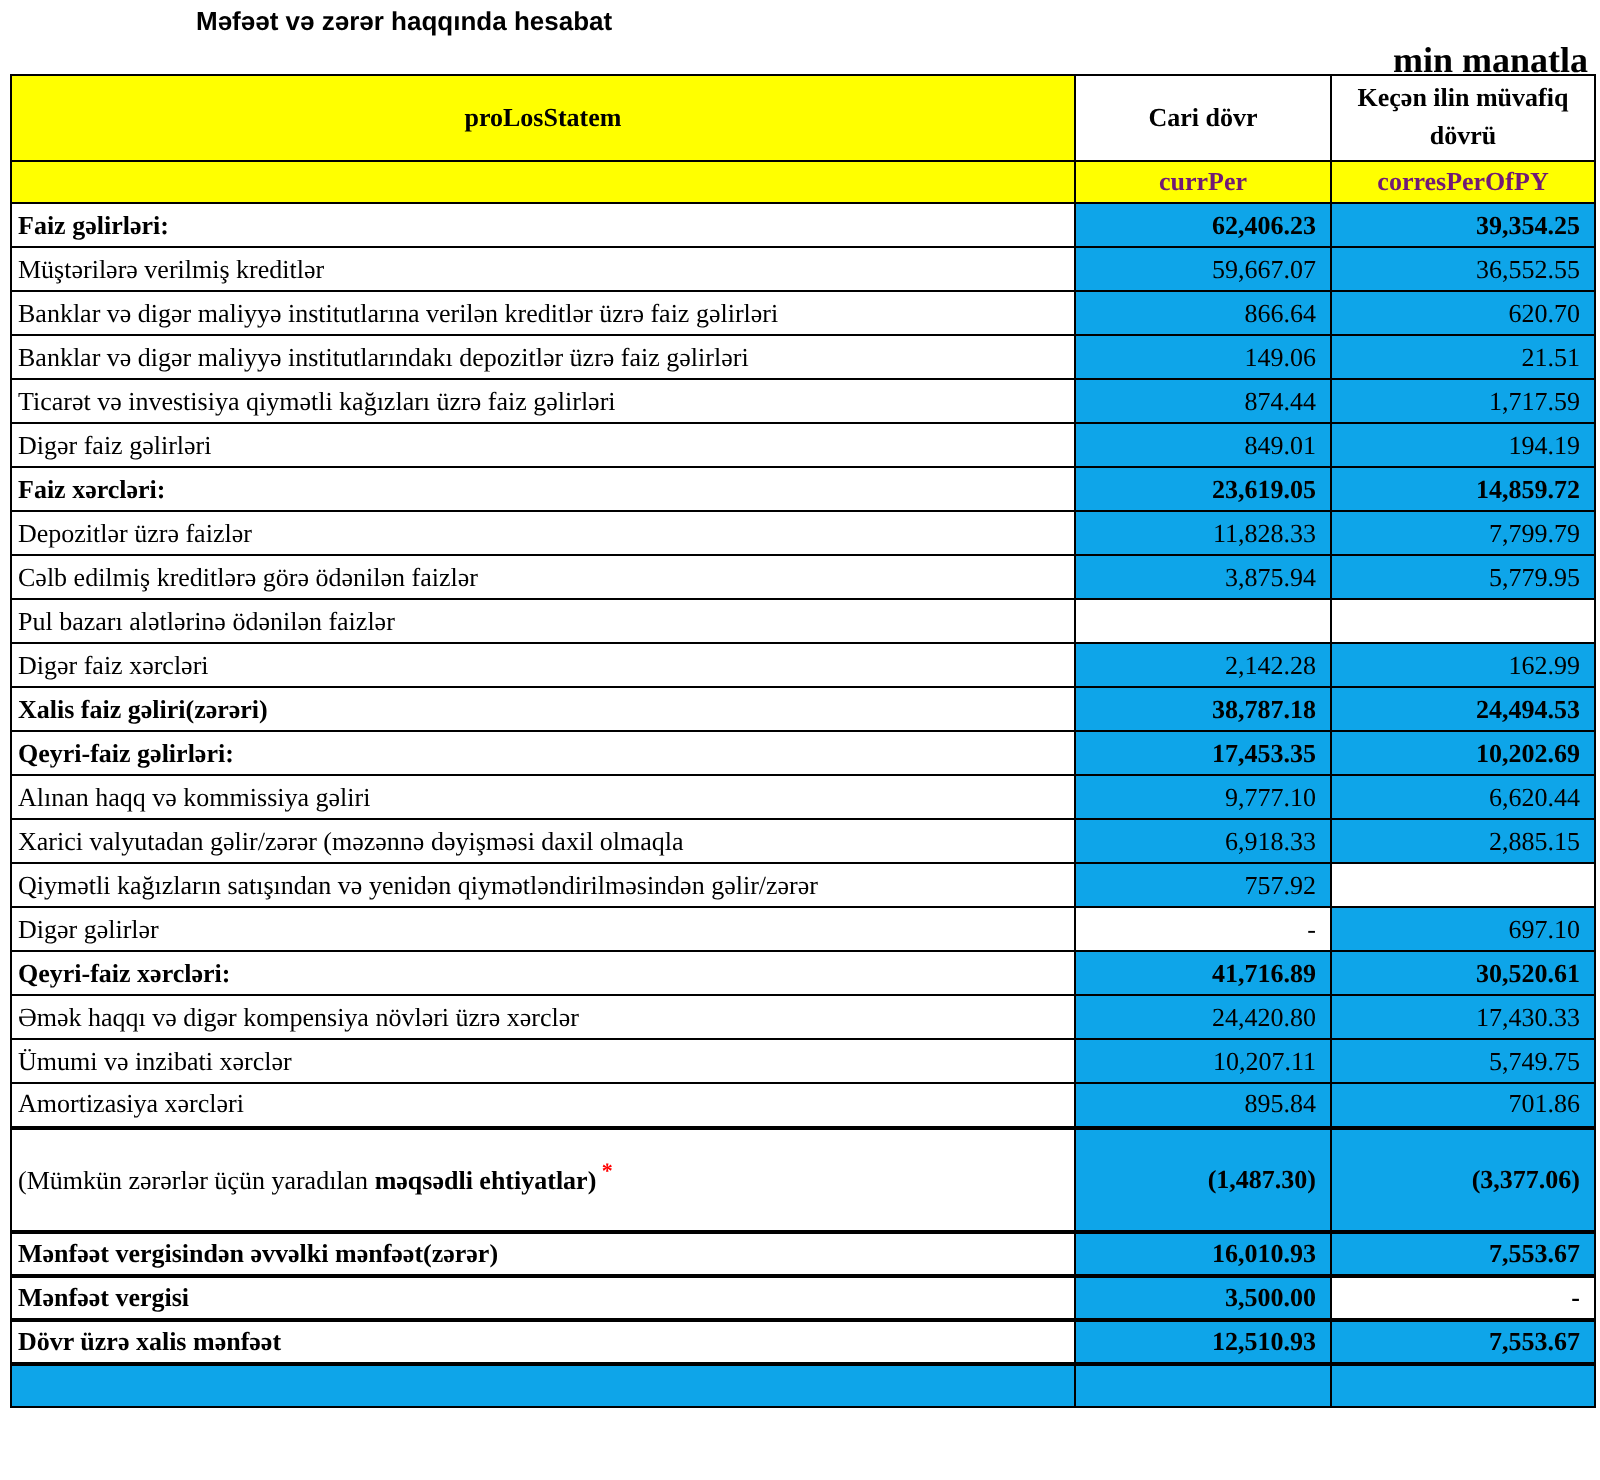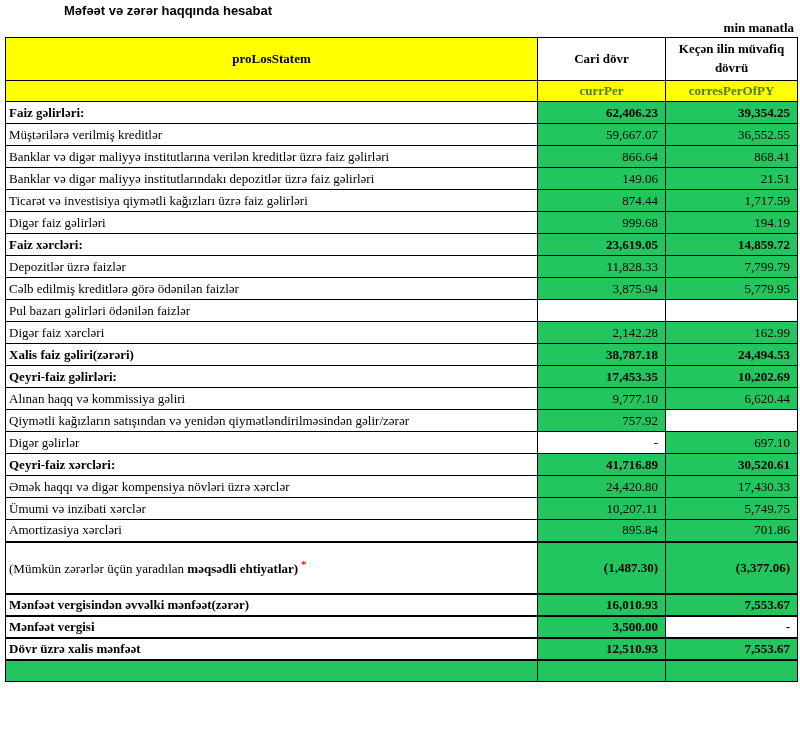--- a/index.html
+++ b/index.html
@@ -6,39 +6,39 @@
   html, body { margin: 0; padding: 0; }
   body {
     width: 800px; height: 740px; overflow: hidden;
     background: #ffffff; color: #000;
     font-family: "Liberation Serif", serif;
     font-size: 13px;
   }
   .title {
     font-family: "Liberation Sans", sans-serif;
     font-weight: bold; font-size: 13px;
-    padding: 3px 0 0 64px; height: 20px;
+    padding: 3px 0 0 98px; height: 20px;
   }
   .unit-note {
     text-align: right; font-weight: bold;
-    padding-right: 6px; height: 17px; font-size: 13px;
+    padding-right: 6px; height: 17px; font-size: 18px;
   }
   table {
     border-collapse: collapse; table-layout: fixed;
     width: 792px; margin-left: 5px;
   }
   th, td {
     border: 1px solid #000;
     overflow: hidden; white-space: nowrap;
     font-size: 13px;
   }
   th { font-weight: bold; }
   .yellow { background: #FFFF00; }
-  .green  { background: #22c55e; }
-  .redtxt { color: #4d7c0f; }
+  .green  { background: #0ea5e9; }
+  .redtxt { color: #701a75; }
   thead tr.main th { height: 43px; text-align: center; vertical-align: middle; }
   thead tr.main th.wrap { white-space: normal; line-height: 1.45; }
   thead tr.sub th { height: 21px; text-align: center; }
   tbody td { height: 22px; vertical-align: middle; }
   td.label { text-align: left;  padding: 0 2px 0 3px; }
   td.val   { text-align: right; padding: 0 7px 0 2px; }
   tr.tall td { height: 52px; }
   tr.thick td { border-top-width: 2px; }
   tr.last td  { border-bottom-width: 2px; }
   .b { font-weight: bold; }
@@ -75,54 +75,54 @@
         <td class="val green b">39,354.25</td>
       </tr>
       <tr>
         <td class="label">Müştərilərə verilmiş kreditlər</td>
         <td class="val green">59,667.07</td>
         <td class="val green">36,552.55</td>
       </tr>
       <tr>
         <td class="label">Banklar və digər maliyyə institutlarına verilən kreditlər üzrə faiz gəlirləri</td>
         <td class="val green">866.64</td>
-        <td class="val green">868.41</td>
+        <td class="val green">620.70</td>
       </tr>
       <tr>
         <td class="label">Banklar və digər maliyyə institutlarındakı depozitlər üzrə faiz gəlirləri</td>
         <td class="val green">149.06</td>
         <td class="val green">21.51</td>
       </tr>
       <tr>
         <td class="label">Ticarət və investisiya qiymətli kağızları üzrə faiz gəlirləri</td>
         <td class="val green">874.44</td>
         <td class="val green">1,717.59</td>
       </tr>
       <tr>
         <td class="label">Digər faiz gəlirləri</td>
-        <td class="val green">999.68</td>
+        <td class="val green">849.01</td>
         <td class="val green">194.19</td>
       </tr>
       <tr>
         <td class="label b">Faiz xərcləri:</td>
         <td class="val green b">23,619.05</td>
         <td class="val green b">14,859.72</td>
       </tr>
       <tr>
         <td class="label">Depozitlər üzrə faizlər</td>
         <td class="val green">11,828.33</td>
         <td class="val green">7,799.79</td>
       </tr>
       <tr>
         <td class="label">Cəlb edilmiş kreditlərə görə ödənilən faizlər</td>
         <td class="val green">3,875.94</td>
         <td class="val green">5,779.95</td>
       </tr>
       <tr>
-        <td class="label">Pul bazarı gəlirləri ödənilən faizlər</td>
+        <td class="label">Pul bazarı alətlərinə ödənilən faizlər</td>
         <td class="val"></td>
         <td class="val"></td>
       </tr>
       <tr>
         <td class="label">Digər faiz xərcləri</td>
         <td class="val green">2,142.28</td>
         <td class="val green">162.99</td>
       </tr>
       <tr>
         <td class="label b">Xalis faiz gəliri(zərəri)</td>
@@ -131,20 +131,25 @@
       </tr>
       <tr>
         <td class="label b">Qeyri-faiz gəlirləri:</td>
         <td class="val green b">17,453.35</td>
         <td class="val green b">10,202.69</td>
       </tr>
       <tr>
         <td class="label">Alınan haqq və kommissiya gəliri</td>
         <td class="val green">9,777.10</td>
         <td class="val green">6,620.44</td>
+      </tr>
+      <tr>
+        <td class="label">Xarici valyutadan gəlir/zərər (məzənnə dəyişməsi daxil olmaqla</td>
+        <td class="val green">6,918.33</td>
+        <td class="val green">2,885.15</td>
       </tr>
       <tr>
         <td class="label">Qiymətli kağızların satışından və yenidən qiymətləndirilməsindən gəlir/zərər</td>
         <td class="val green">757.92</td>
         <td class="val"></td>
       </tr>
       <tr>
         <td class="label">Digər gəlirlər</td>
         <td class="val">-</td>
         <td class="val green">697.10</td>

